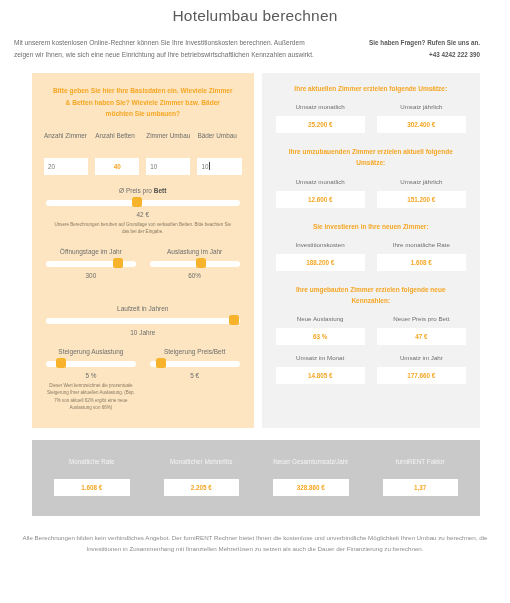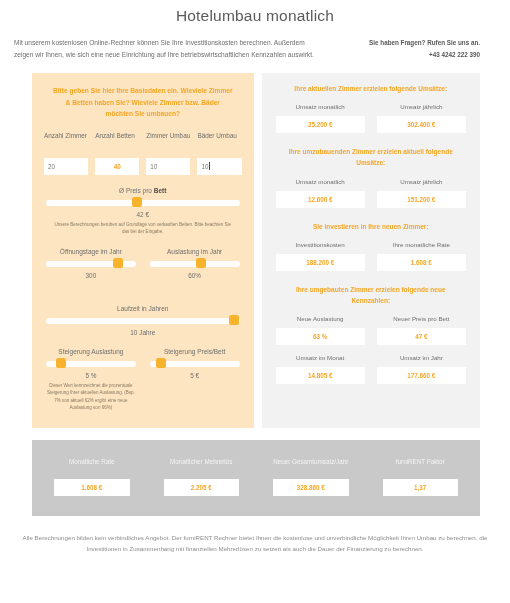--- a/index.html
+++ b/index.html
@@ -221,21 +221,21 @@
     line-height: 1.9;
     color: #8d8d8d;
     padding: 16px 22px 0 22px;
   }
 </style>
 </head>
 <body>
 
 <div class="page">
 
-  <h1 class="page-title">Hotelumbau monatlich</h1>
+  <h1 class="page-title">Hotelumbau berechnen</h1>
 
   <div class="intro-row">
     <p class="intro-text">Mit unserem kostenlosen Online-Rechner können Sie Ihre Investitionskosten berechnen. Außerdem zeigen wir Ihnen, wie sich eine neue Einrichtung auf Ihre betriebswirtschaftlichen Kennzahlen auswirkt.</p>
     <div class="contact-block">
       <div>Sie haben Fragen? Rufen Sie uns an.</div>
       <div>+43 4242 222 390</div>
     </div>
   </div>
 
   <div class="calc-wrap">

